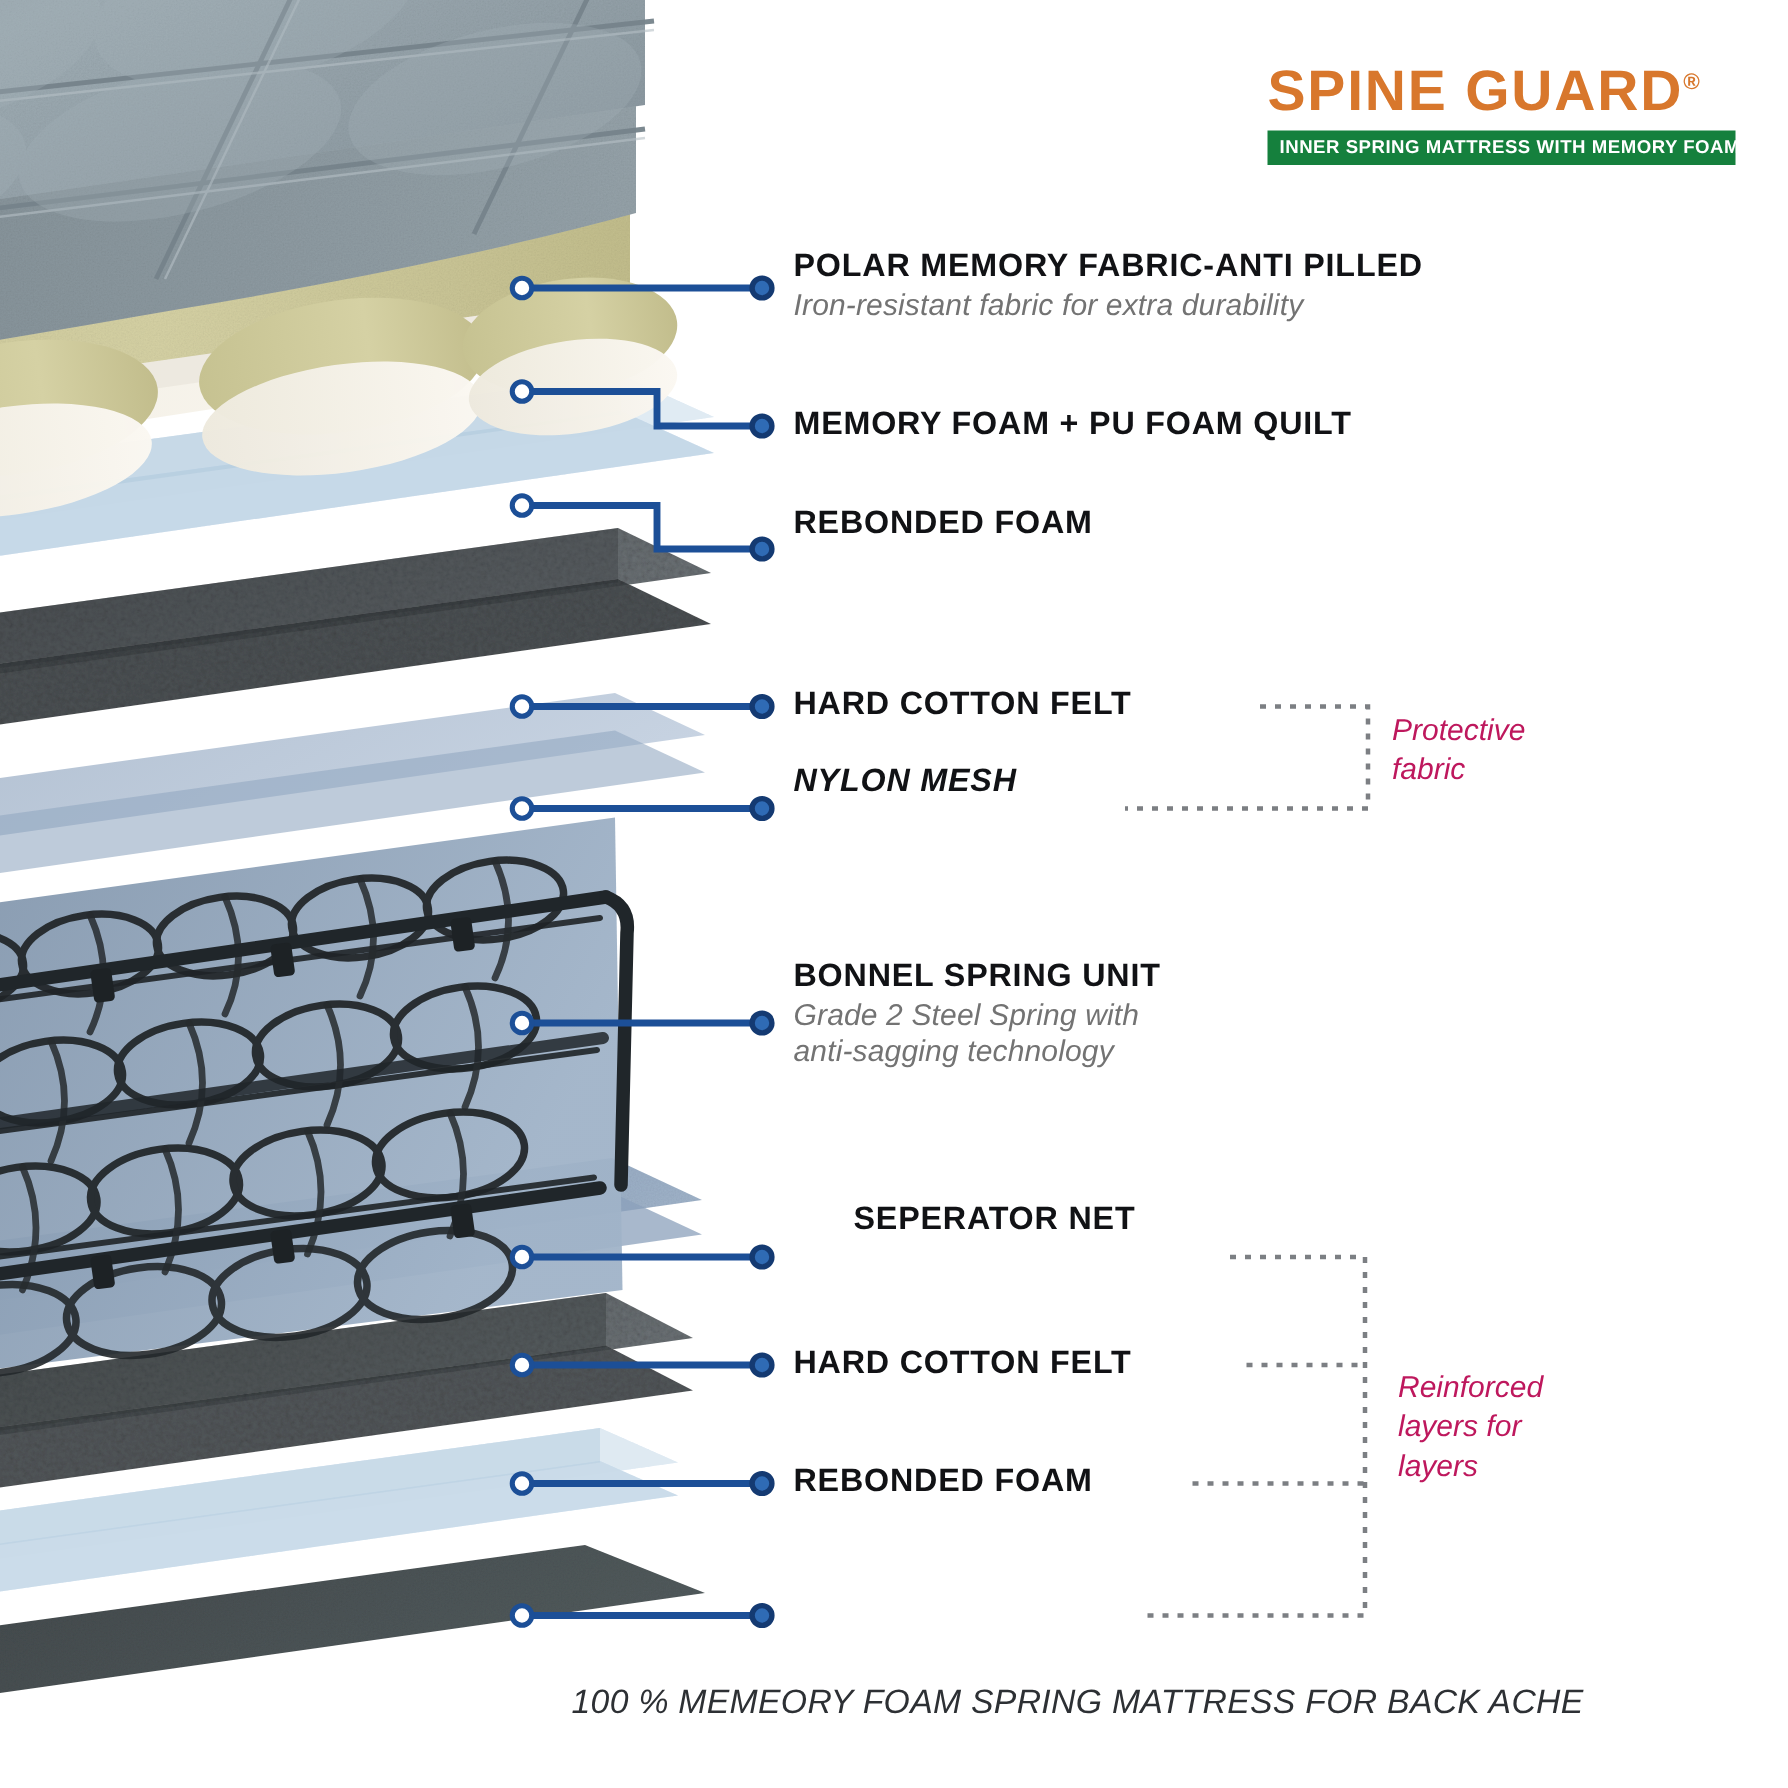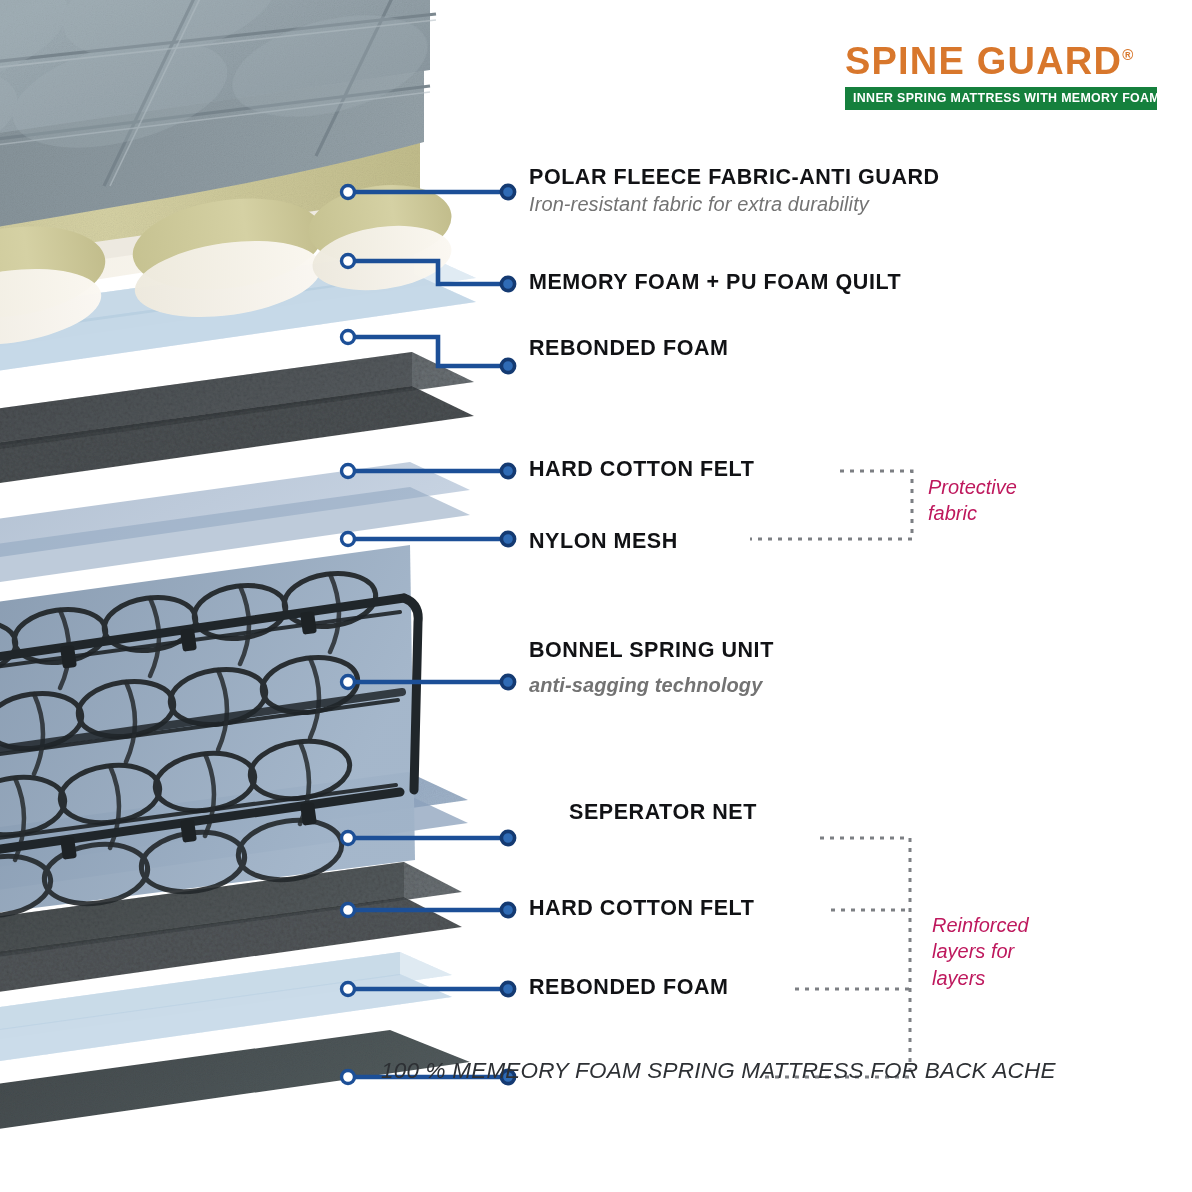--- a/index.html
+++ b/index.html
@@ -43,21 +43,21 @@
   }
 
   
   .bracket-note{
     position:absolute;font-size:20px;font-style:italic;color:#be185d;
     line-height:1.32;white-space:nowrap;
   }
 
   
   #tagline{
-    position:absolute;left:381px;top:1058px;
+    position:absolute;left:381px;top:1122px;
     font-size:22.5px;font-style:italic;color:#2d3034;
     letter-spacing:.2px;white-space:nowrap;
   }
   #connectors,#brackets{position:absolute;left:0;top:0;}
 </style>
 </head>
 <body>
 
 <div id="stage">
 
@@ -387,43 +387,44 @@
       <line x1="795" y1="989" x2="910" y2="989"></line>
     </g>
   </svg>
 
   <div id="logo">
     <div id="logo-word"><span>SPINE GUARD</span><sup>®</sup></div>
     <div id="logo-band">INNER SPRING MATTRESS WITH MEMORY FOAM</div>
   </div>
 
   <div class="callout" style="left:529px;top:165px;">
-    <div class="c-title">POLAR FLEECE FABRIC-ANTI GUARD</div>
+    <div class="c-title">POLAR MEMORY FABRIC-ANTI PILLED</div>
     <div class="c-sub">Iron-resistant fabric for extra durability</div>
   </div>
 
   <div class="callout" style="left:529px;top:270px;">
     <div class="c-title">MEMORY FOAM +  PU FOAM QUILT</div>
   </div>
 
   <div class="callout" style="left:529px;top:336px;">
     <div class="c-title">REBONDED FOAM</div>
   </div>
 
   <div class="callout" style="left:529px;top:457px;">
     <div class="c-title">HARD COTTON FELT</div>
   </div>
 
-  <div class="callout" style="left:529px;top:529px;">
+  <div class="callout" style="left:529px;top:508px;font-style:italic;">
     <div class="c-title">NYLON MESH</div>
   </div>
 
   <div class="callout" style="left:529px;top:638px;">
     <div class="c-title">BONNEL SPRING UNIT</div>
-    <div class="c-sub" style="margin-top:11px;font-weight:bold;">anti-sagging technology</div>
+    <div class="c-sub">Grade 2 Steel Spring with</div>
+    <div class="c-sub" style="margin-top:0;">anti-sagging technology</div>
   </div>
 
   <div class="callout" style="left:529px;top:800px;margin-left:40px;">
     <div class="c-title">SEPERATOR NET</div>
   </div>
 
   <div class="callout" style="left:529px;top:896px;">
     <div class="c-title">HARD COTTON FELT</div>
   </div>
 

